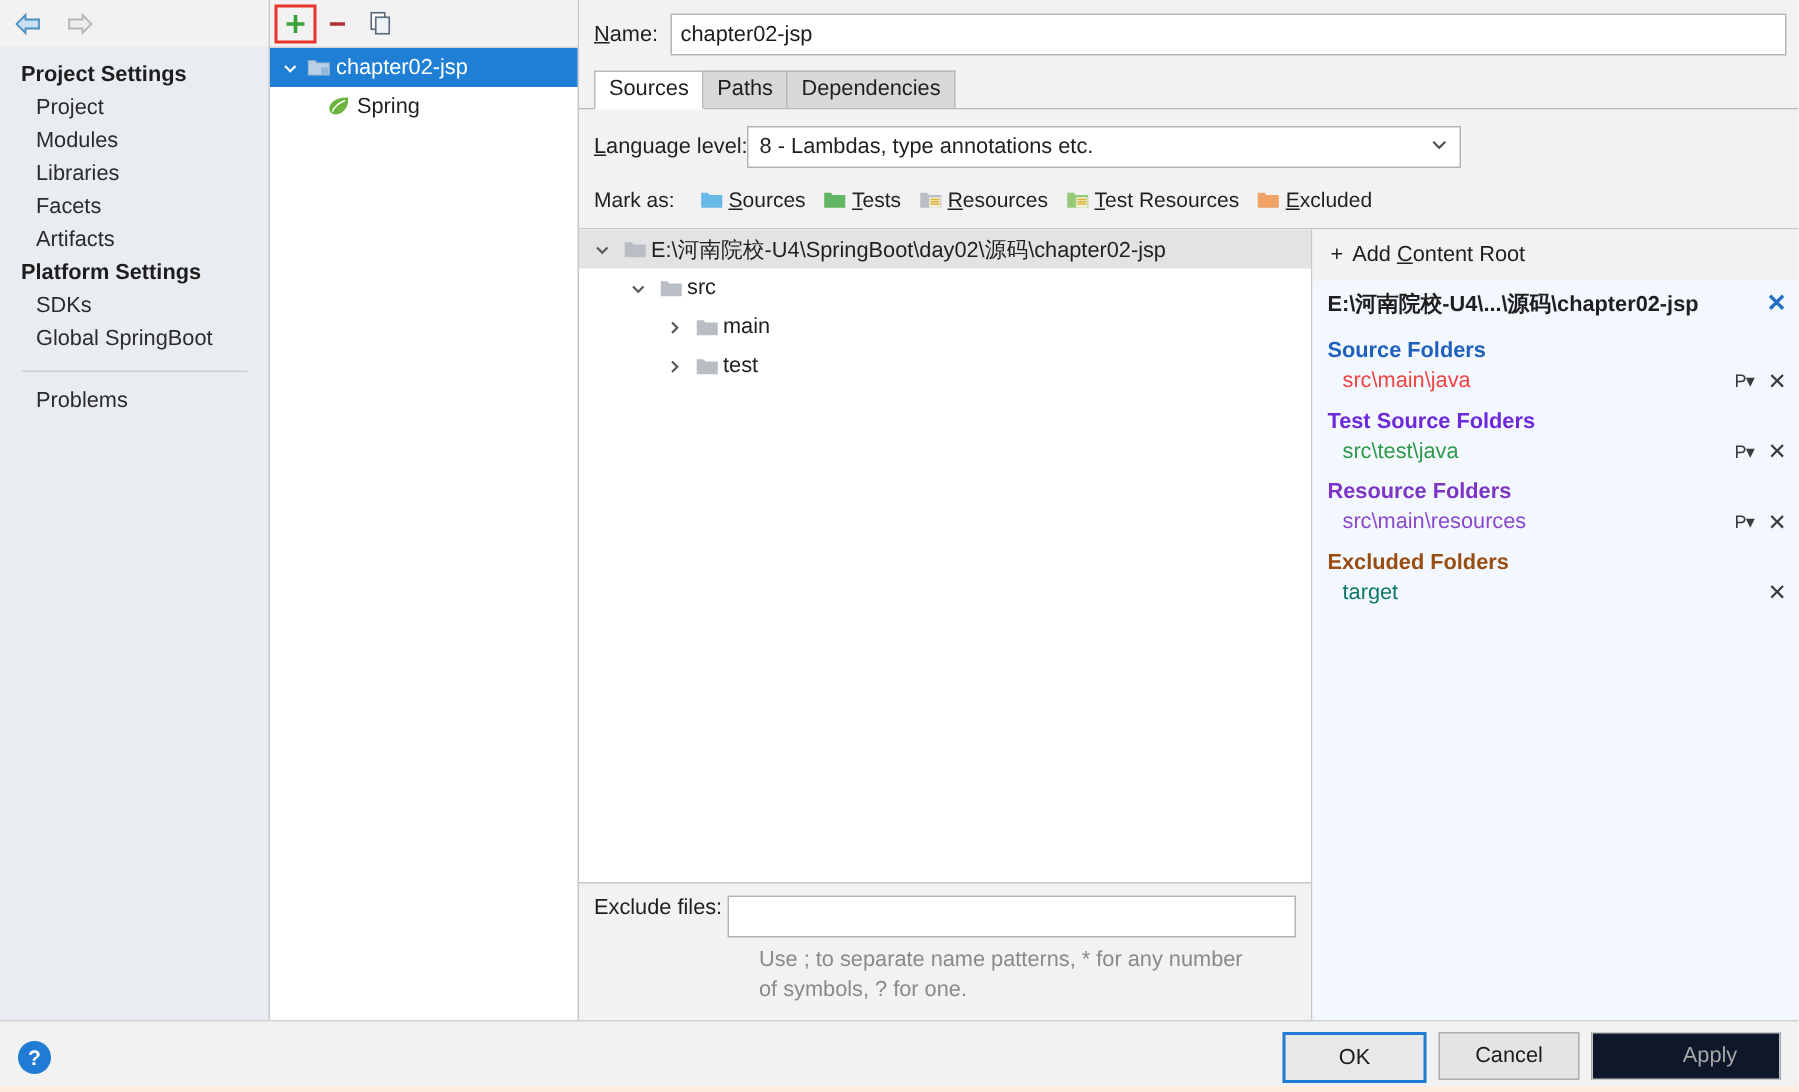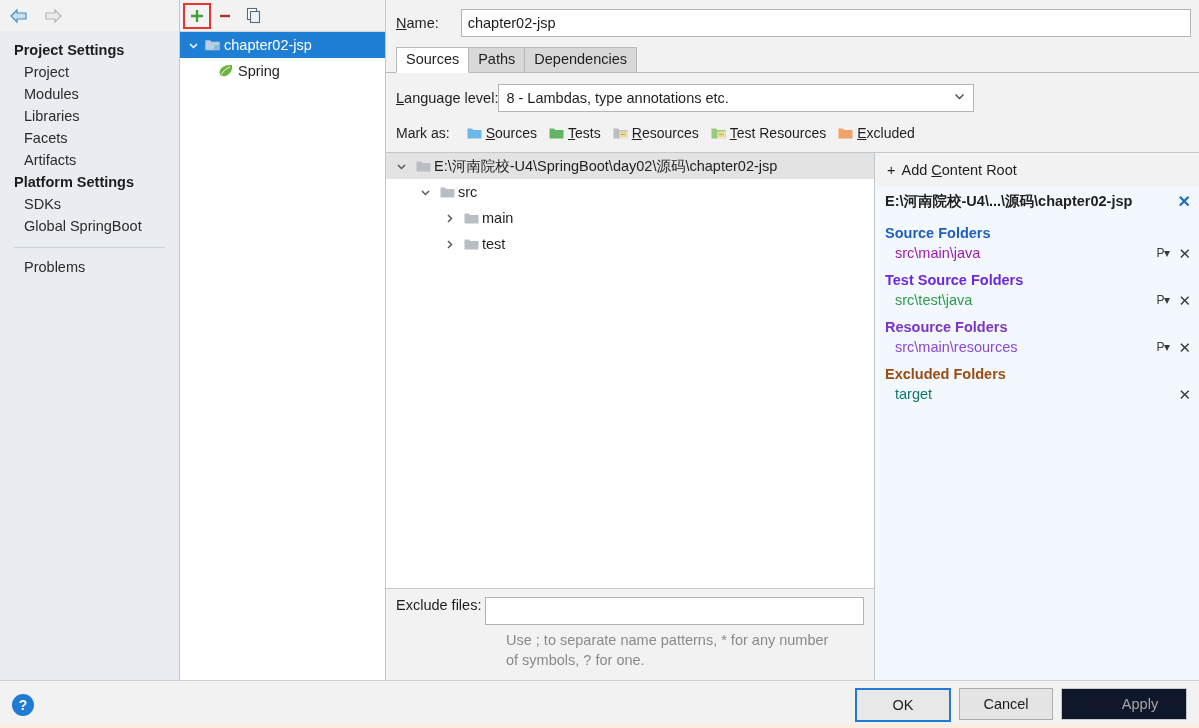--- a/index.html
+++ b/index.html
@@ -151,21 +151,21 @@
     flex: 1 1 auto;
     background: #f2f2f2;
     display: flex;
     flex-direction: column;
     min-width: 0;
   }
   .name-row {
     display: flex;
     align-items: center;
     padding: 9px 8px 9px 10px;
-    gap: 22px;
+    gap: 8px;
   }
   .name-label { font-size: 14.5px; white-space: nowrap; }
   .txt-input {
     flex: 1 1 auto;
     height: 26px;
     background: #ffffff;
     border: 1px solid #b4b4b4;
     display: flex;
     align-items: center;
     padding: 0 6px;
@@ -620,21 +620,21 @@
             </div>
 
             <div class="croot-body">
               <div class="croot-title">
                 <span>E:\河南院校-U4\...\源码\chapter02-jsp</span>
                 <span class="x-blue">✕</span>
               </div>
 
               <div class="sec-head" style="color:#1f5fbd;">Source Folders</div>
               <div class="sec-item">
-                <span style="color:#a21caf;">src\main\java</span>
+                <span style="color:#ef4444;">src\main\java</span>
                 <span class="sec-ctrls">
                   <span class="pkg-btn">P▾</span>
                   <span class="x-btn">✕</span>
                 </span>
               </div>
 
               <div class="sec-head" style="color:#6d28d9;">Test Source Folders</div>
               <div class="sec-item">
                 <span style="color:#2f9a4b;">src\test\java</span>
                 <span class="sec-ctrls">

